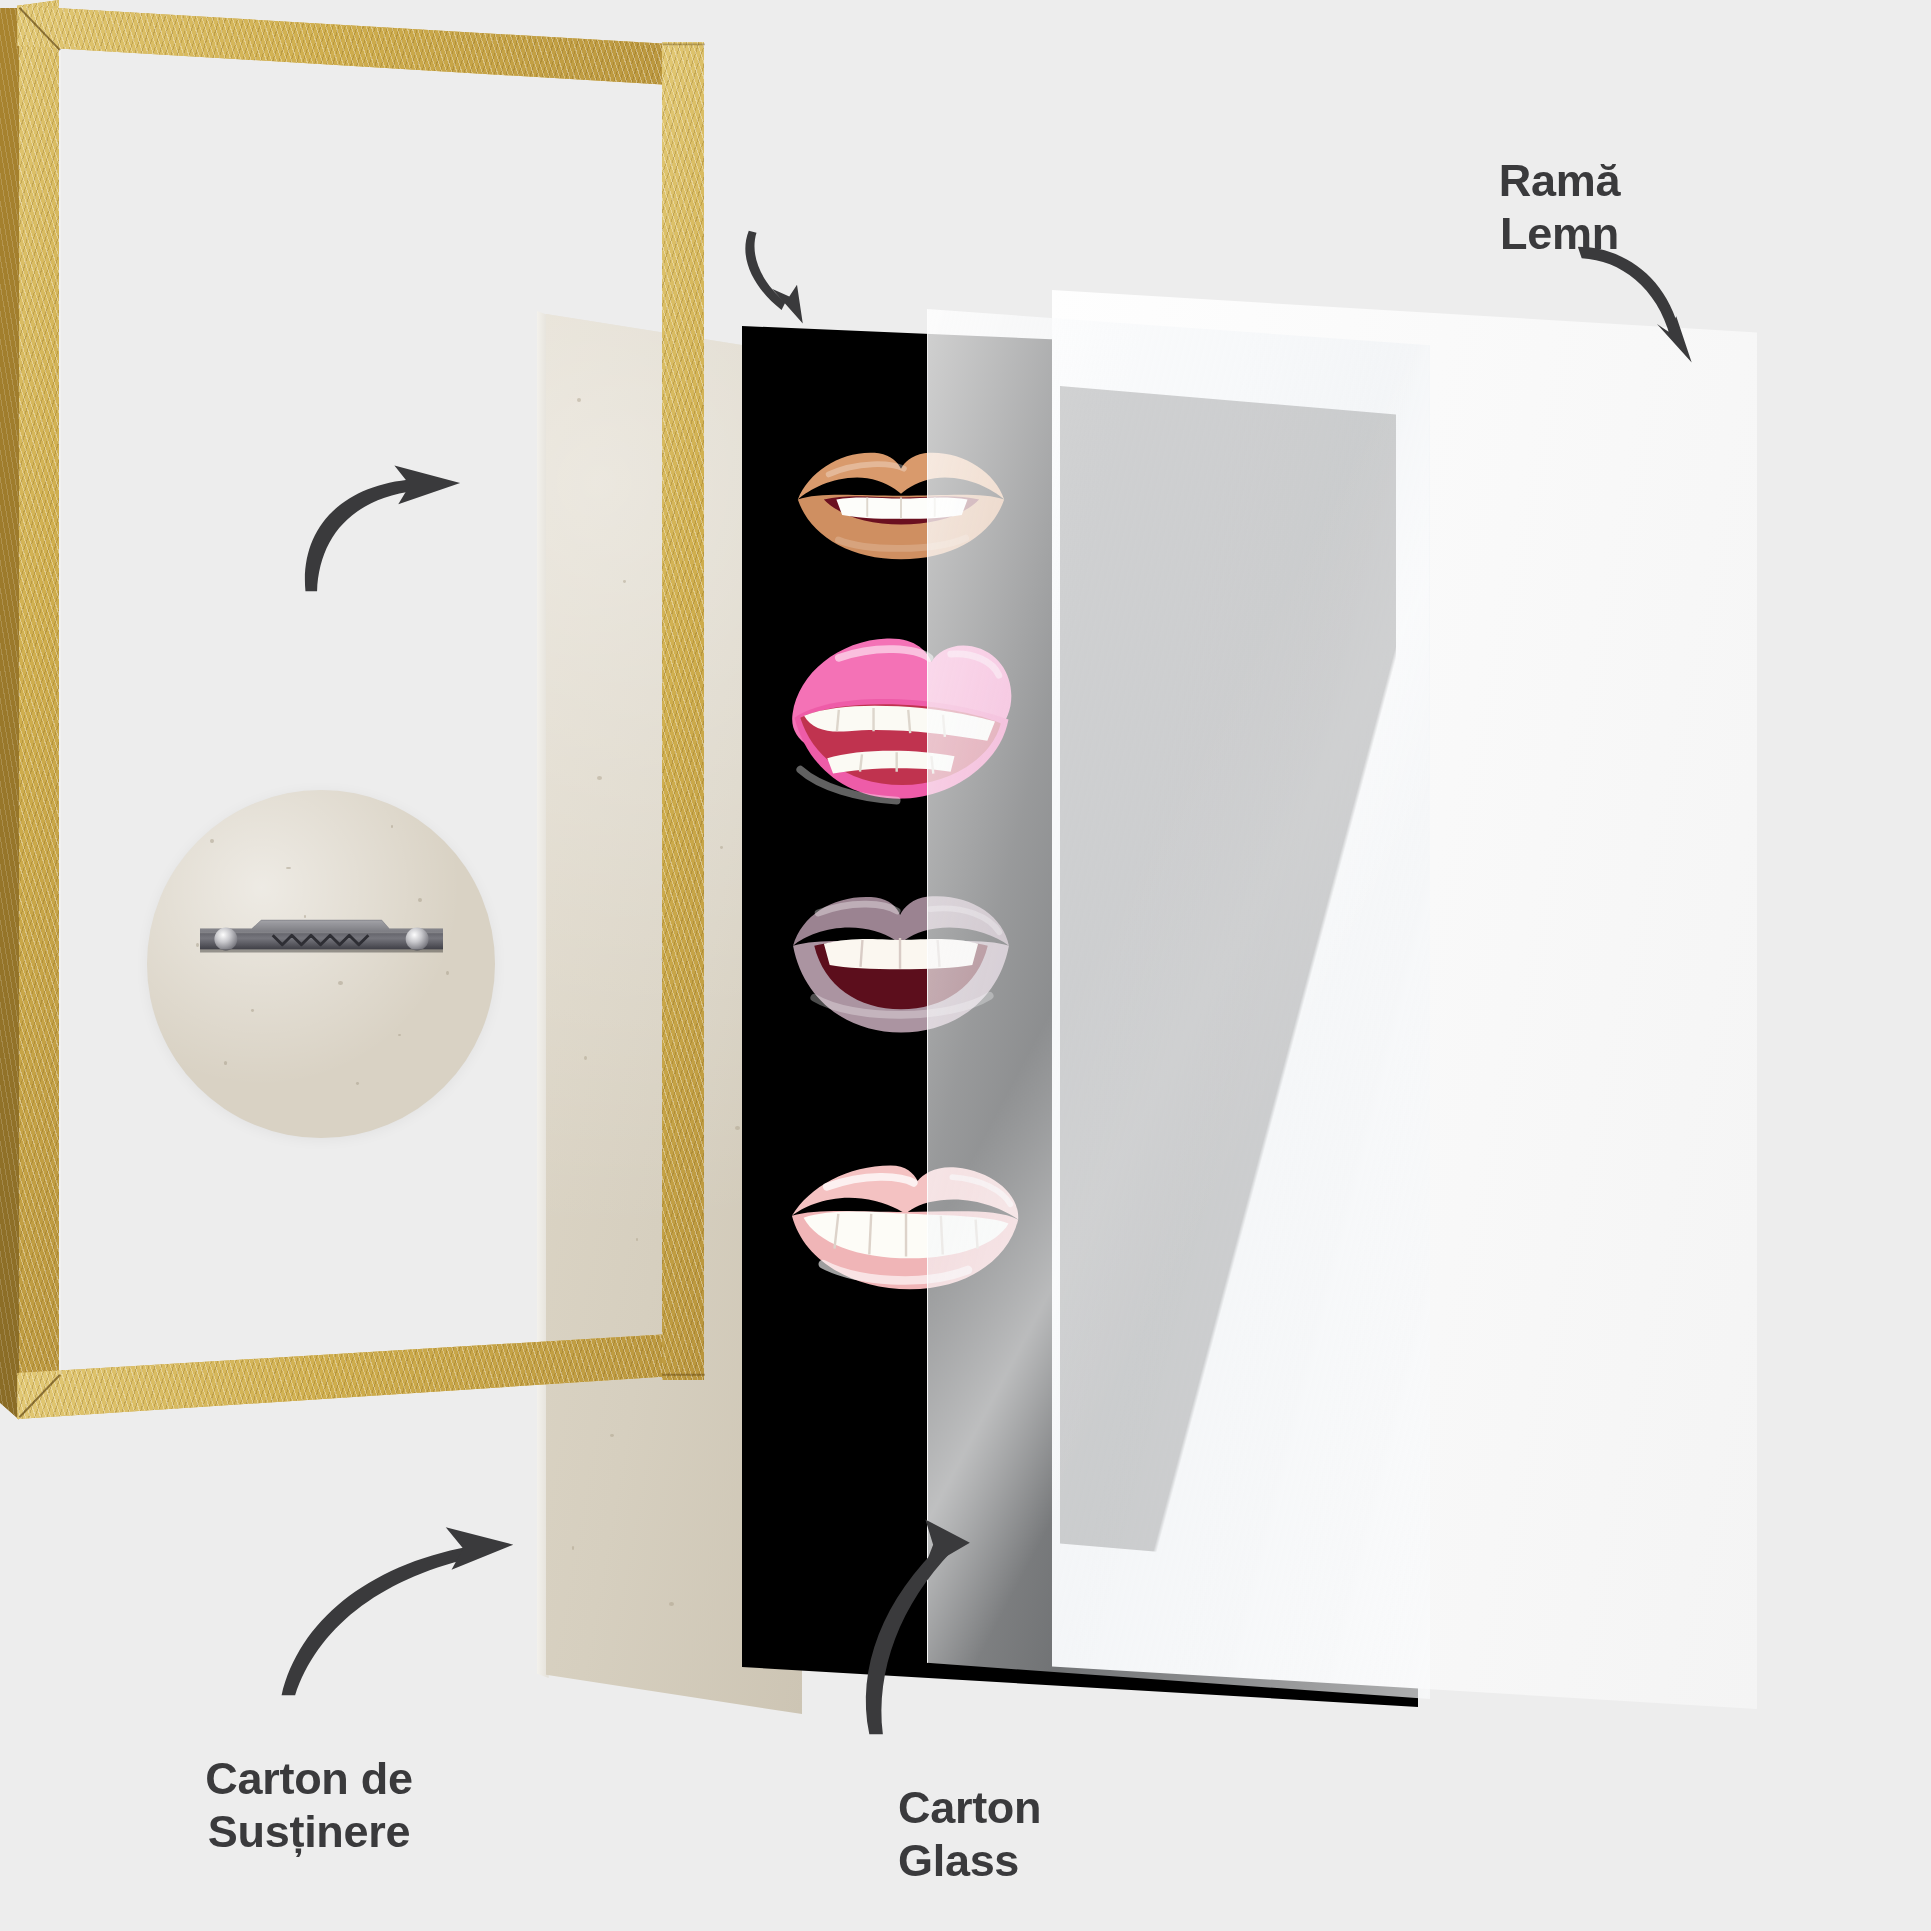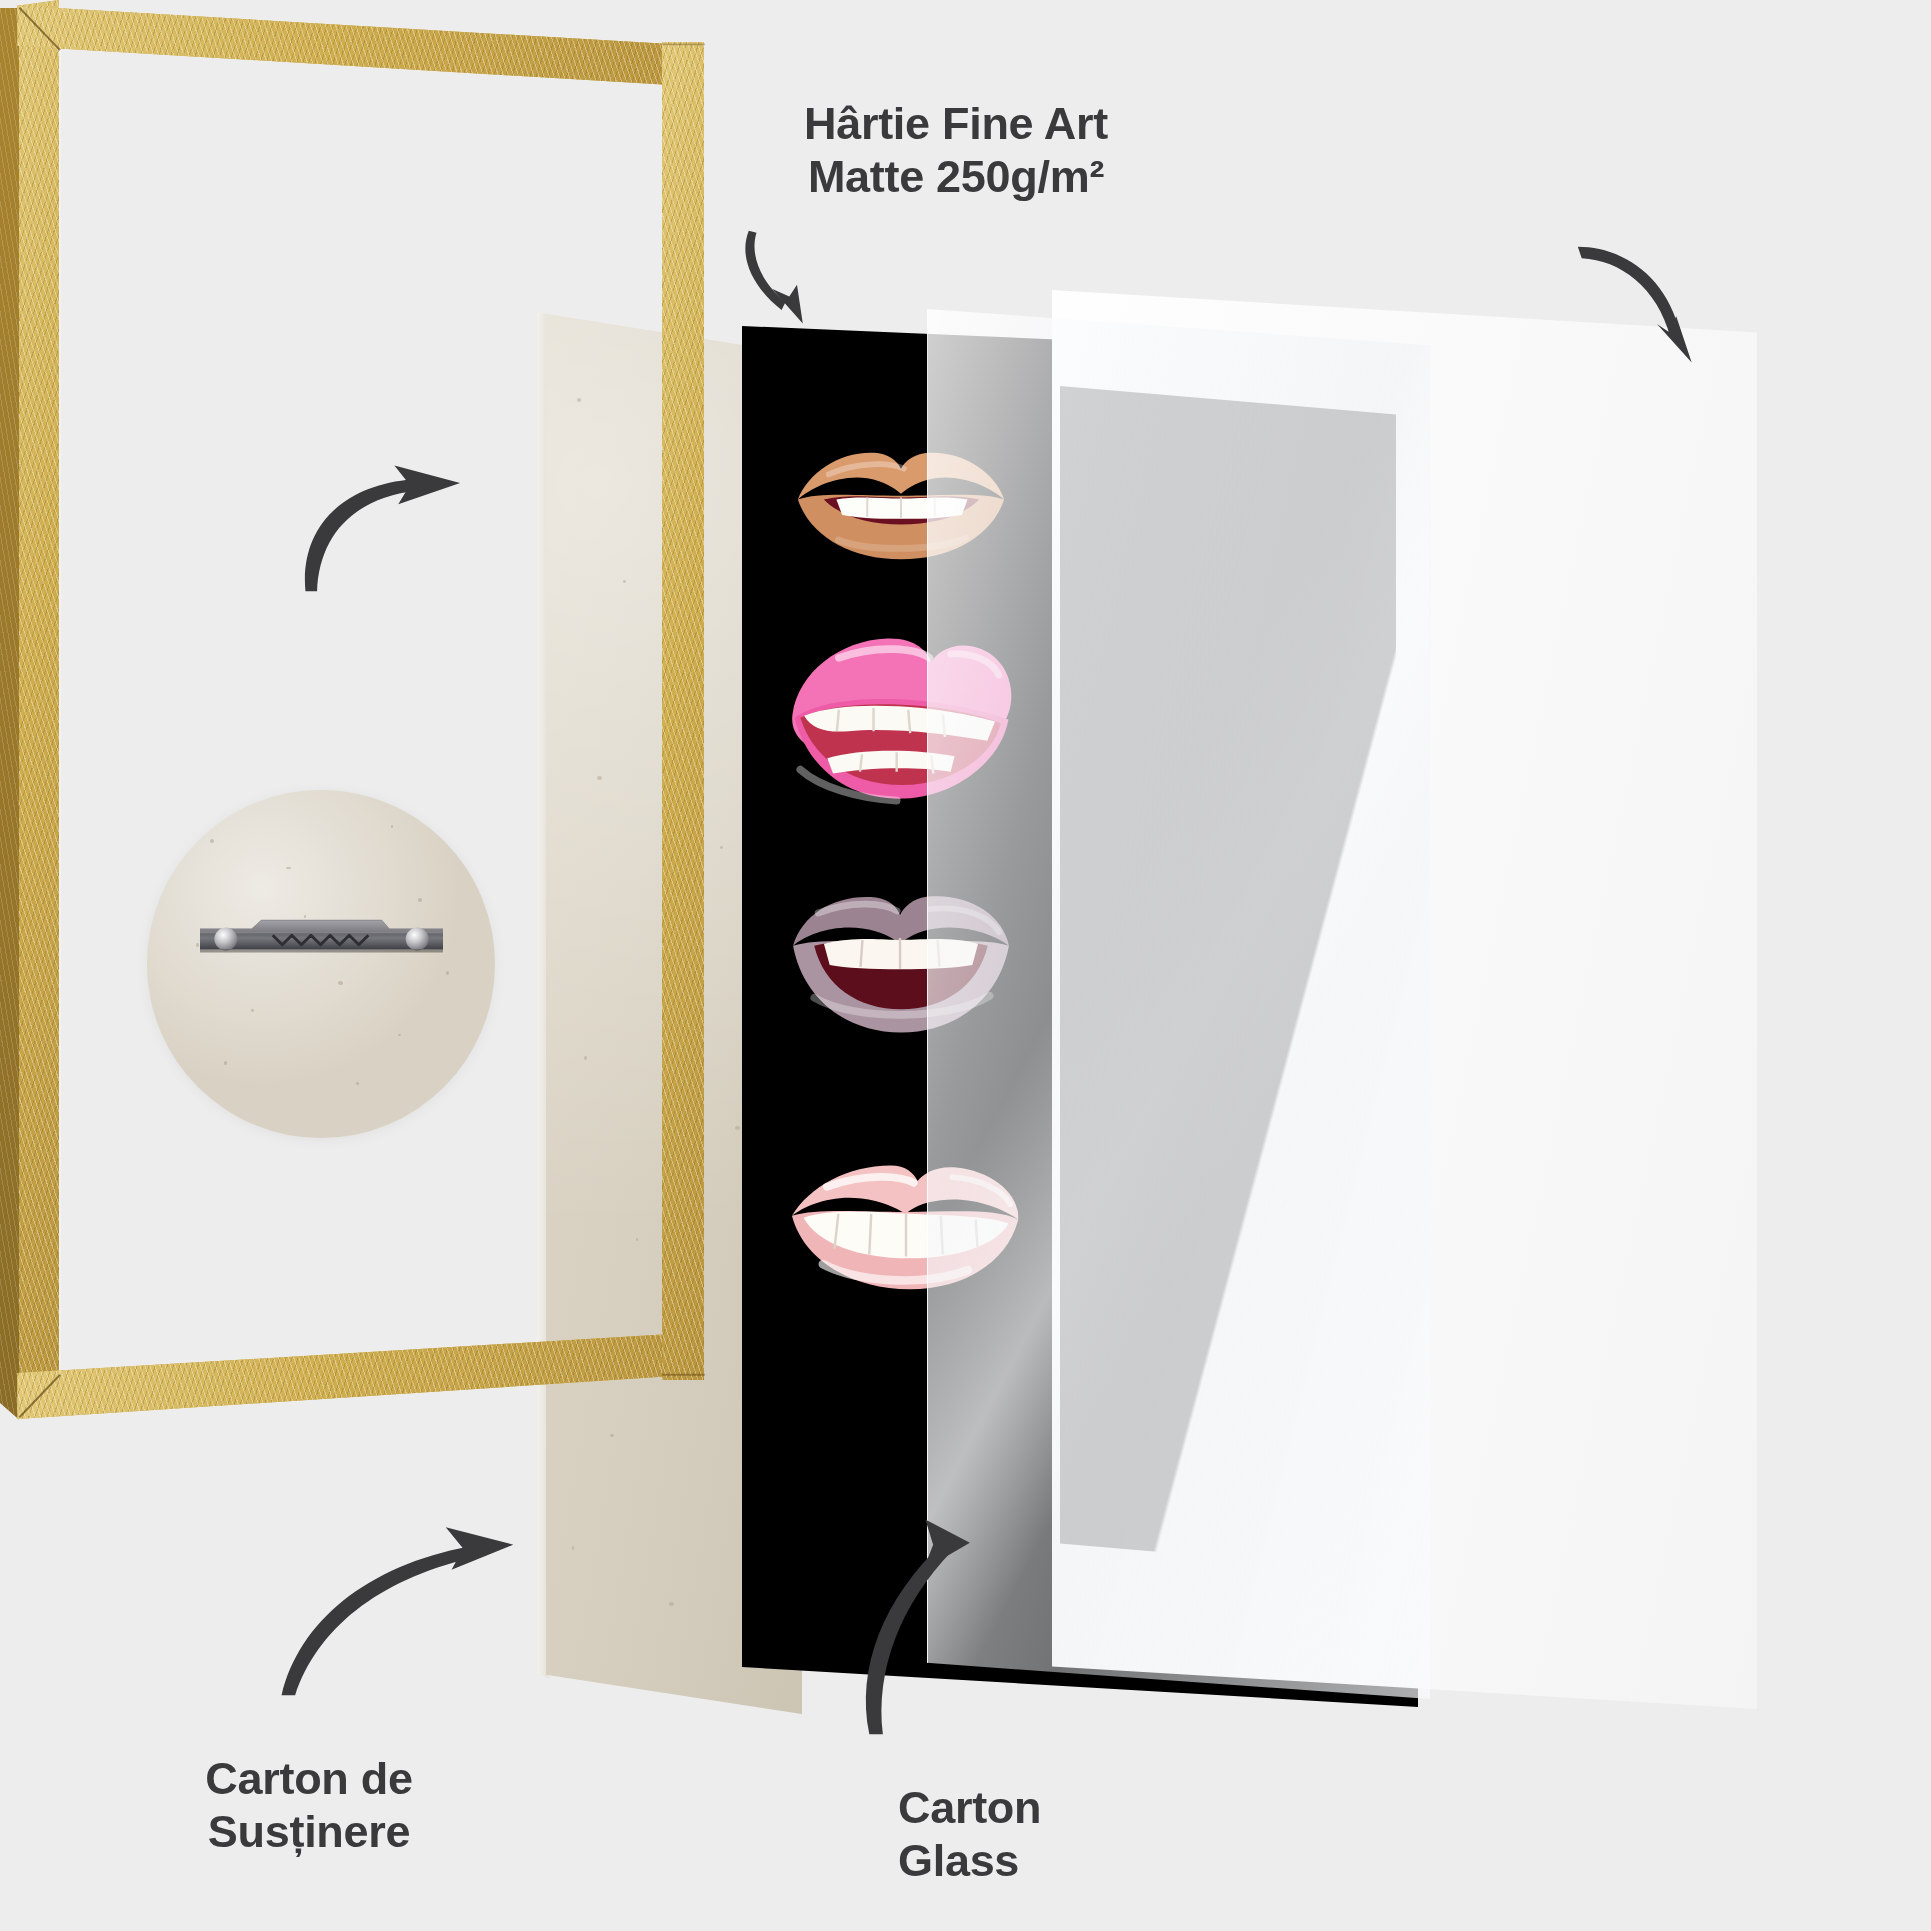--- a/index.html
+++ b/index.html
@@ -339,22 +339,22 @@
       </defs>
       <path d="M2 12 L56 12 L66 3 L192 3 L200 12 L256 12 L256 34 L2 34 Z" fill="url(#mg)"></path>
       <path d="M2 12 L56 12 L66 4 L192 4 L200 12 L256 12 L256 17 L2 17 Z" fill="rgba(255,255,255,.20)"></path>
       <path d="M78 19 l10 10 l10 -10 l10 10 l10 -10 l10 10 l10 -10 l10 10 l10 -10 l10 10 l10 -10" fill="none" stroke="#2e2e34" stroke-width="3" stroke-linejoin="round"></path>
       <circle cx="29" cy="23" r="12" fill="url(#rv)"></circle>
       <circle cx="229" cy="23" r="12" fill="url(#rv)"></circle>
       <path d="M2 34 L256 34 L256 37 L2 37 Z" fill="rgba(0,0,0,.35)"></path>
     </svg>
   </div>
 
-  <div class="label" id="lbl-paper" style="color: rgb(58, 58, 60);">Hârtie Fine Art
-Matte 250g/m²</div>
+  <div class="label" id="lbl-frame" style="color: rgb(58, 58, 60);">Ramă
+Lemn</div>
   <div class="label" id="lbl-carton" style="color: rgb(58, 58, 60);">Carton de
 Susținere</div>
   <div class="label" id="lbl-acrylic" style="color: rgb(58, 58, 60);">Carton
 Glass</div>
 
   <div class="arrow" style="left:743px;top:227px;width:135px;height:106px;">
     <svg viewBox="0 0 140 110">
       <path d="M6 4 C-6 34 14 66 40 86 L44 78 C22 60 6 32 14 6 Z" fill="#3a3a3c"></path>
       <path d="M30 64 L62 100 L56 60 L48 72 Z" fill="#3a3a3c"></path>
     </svg>

